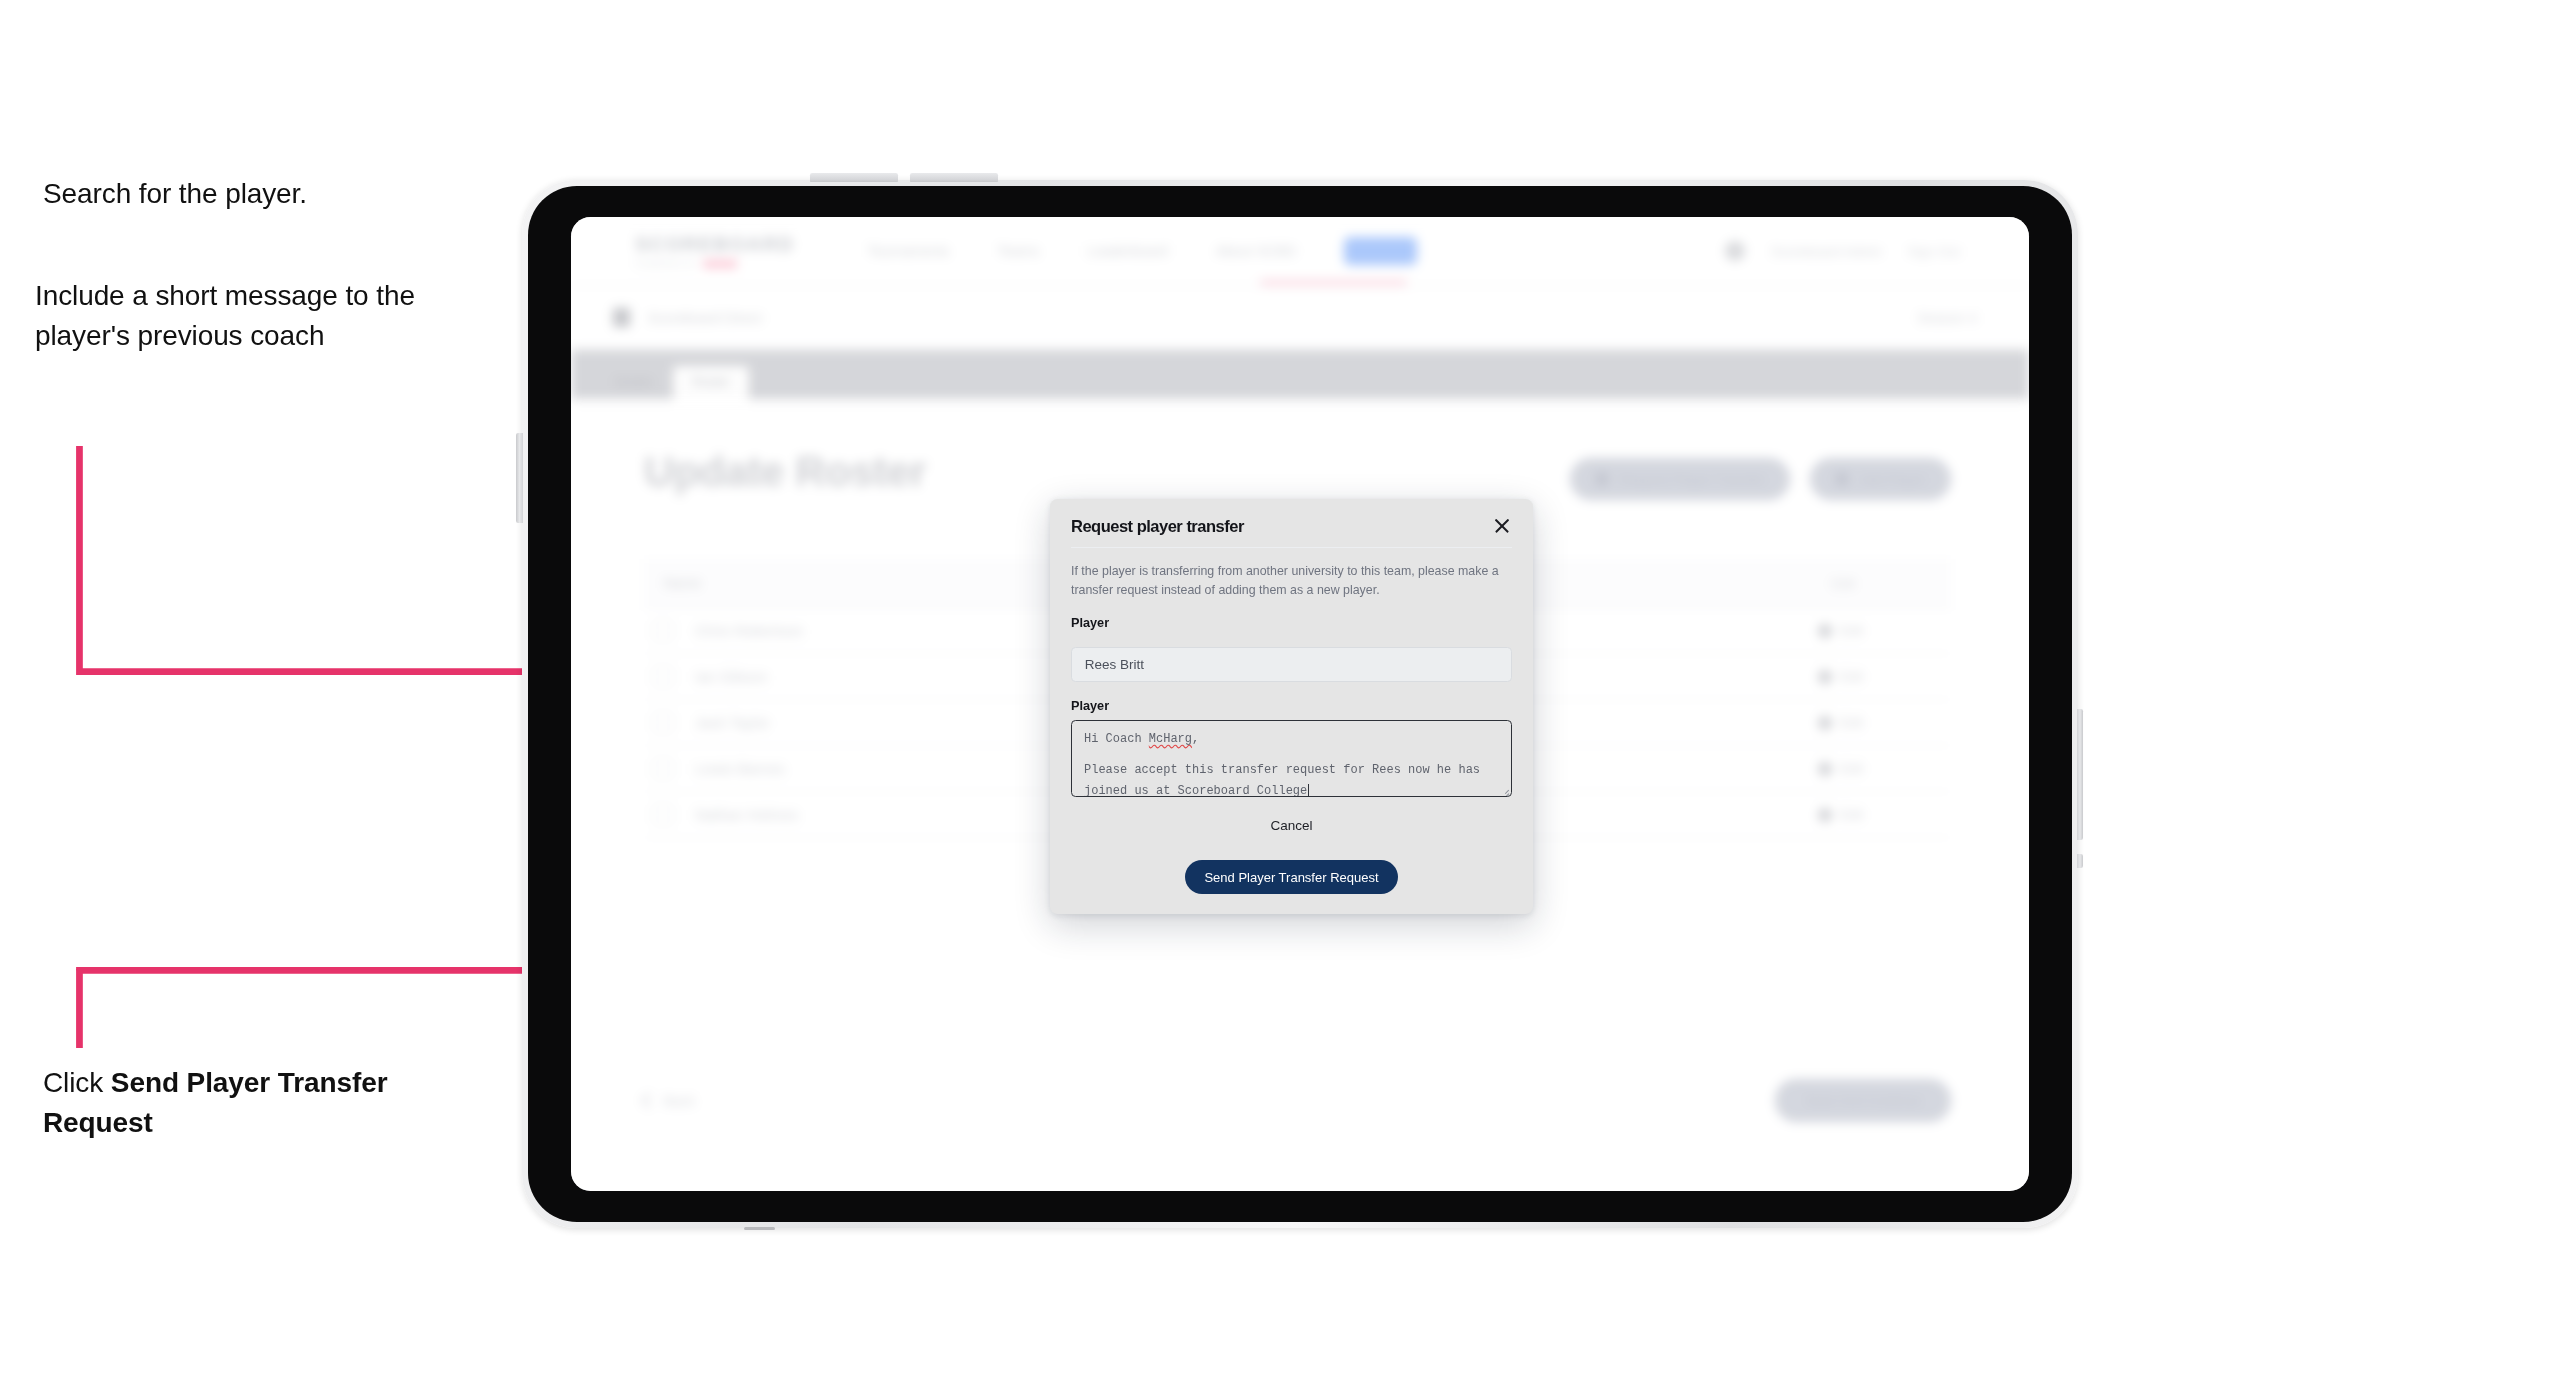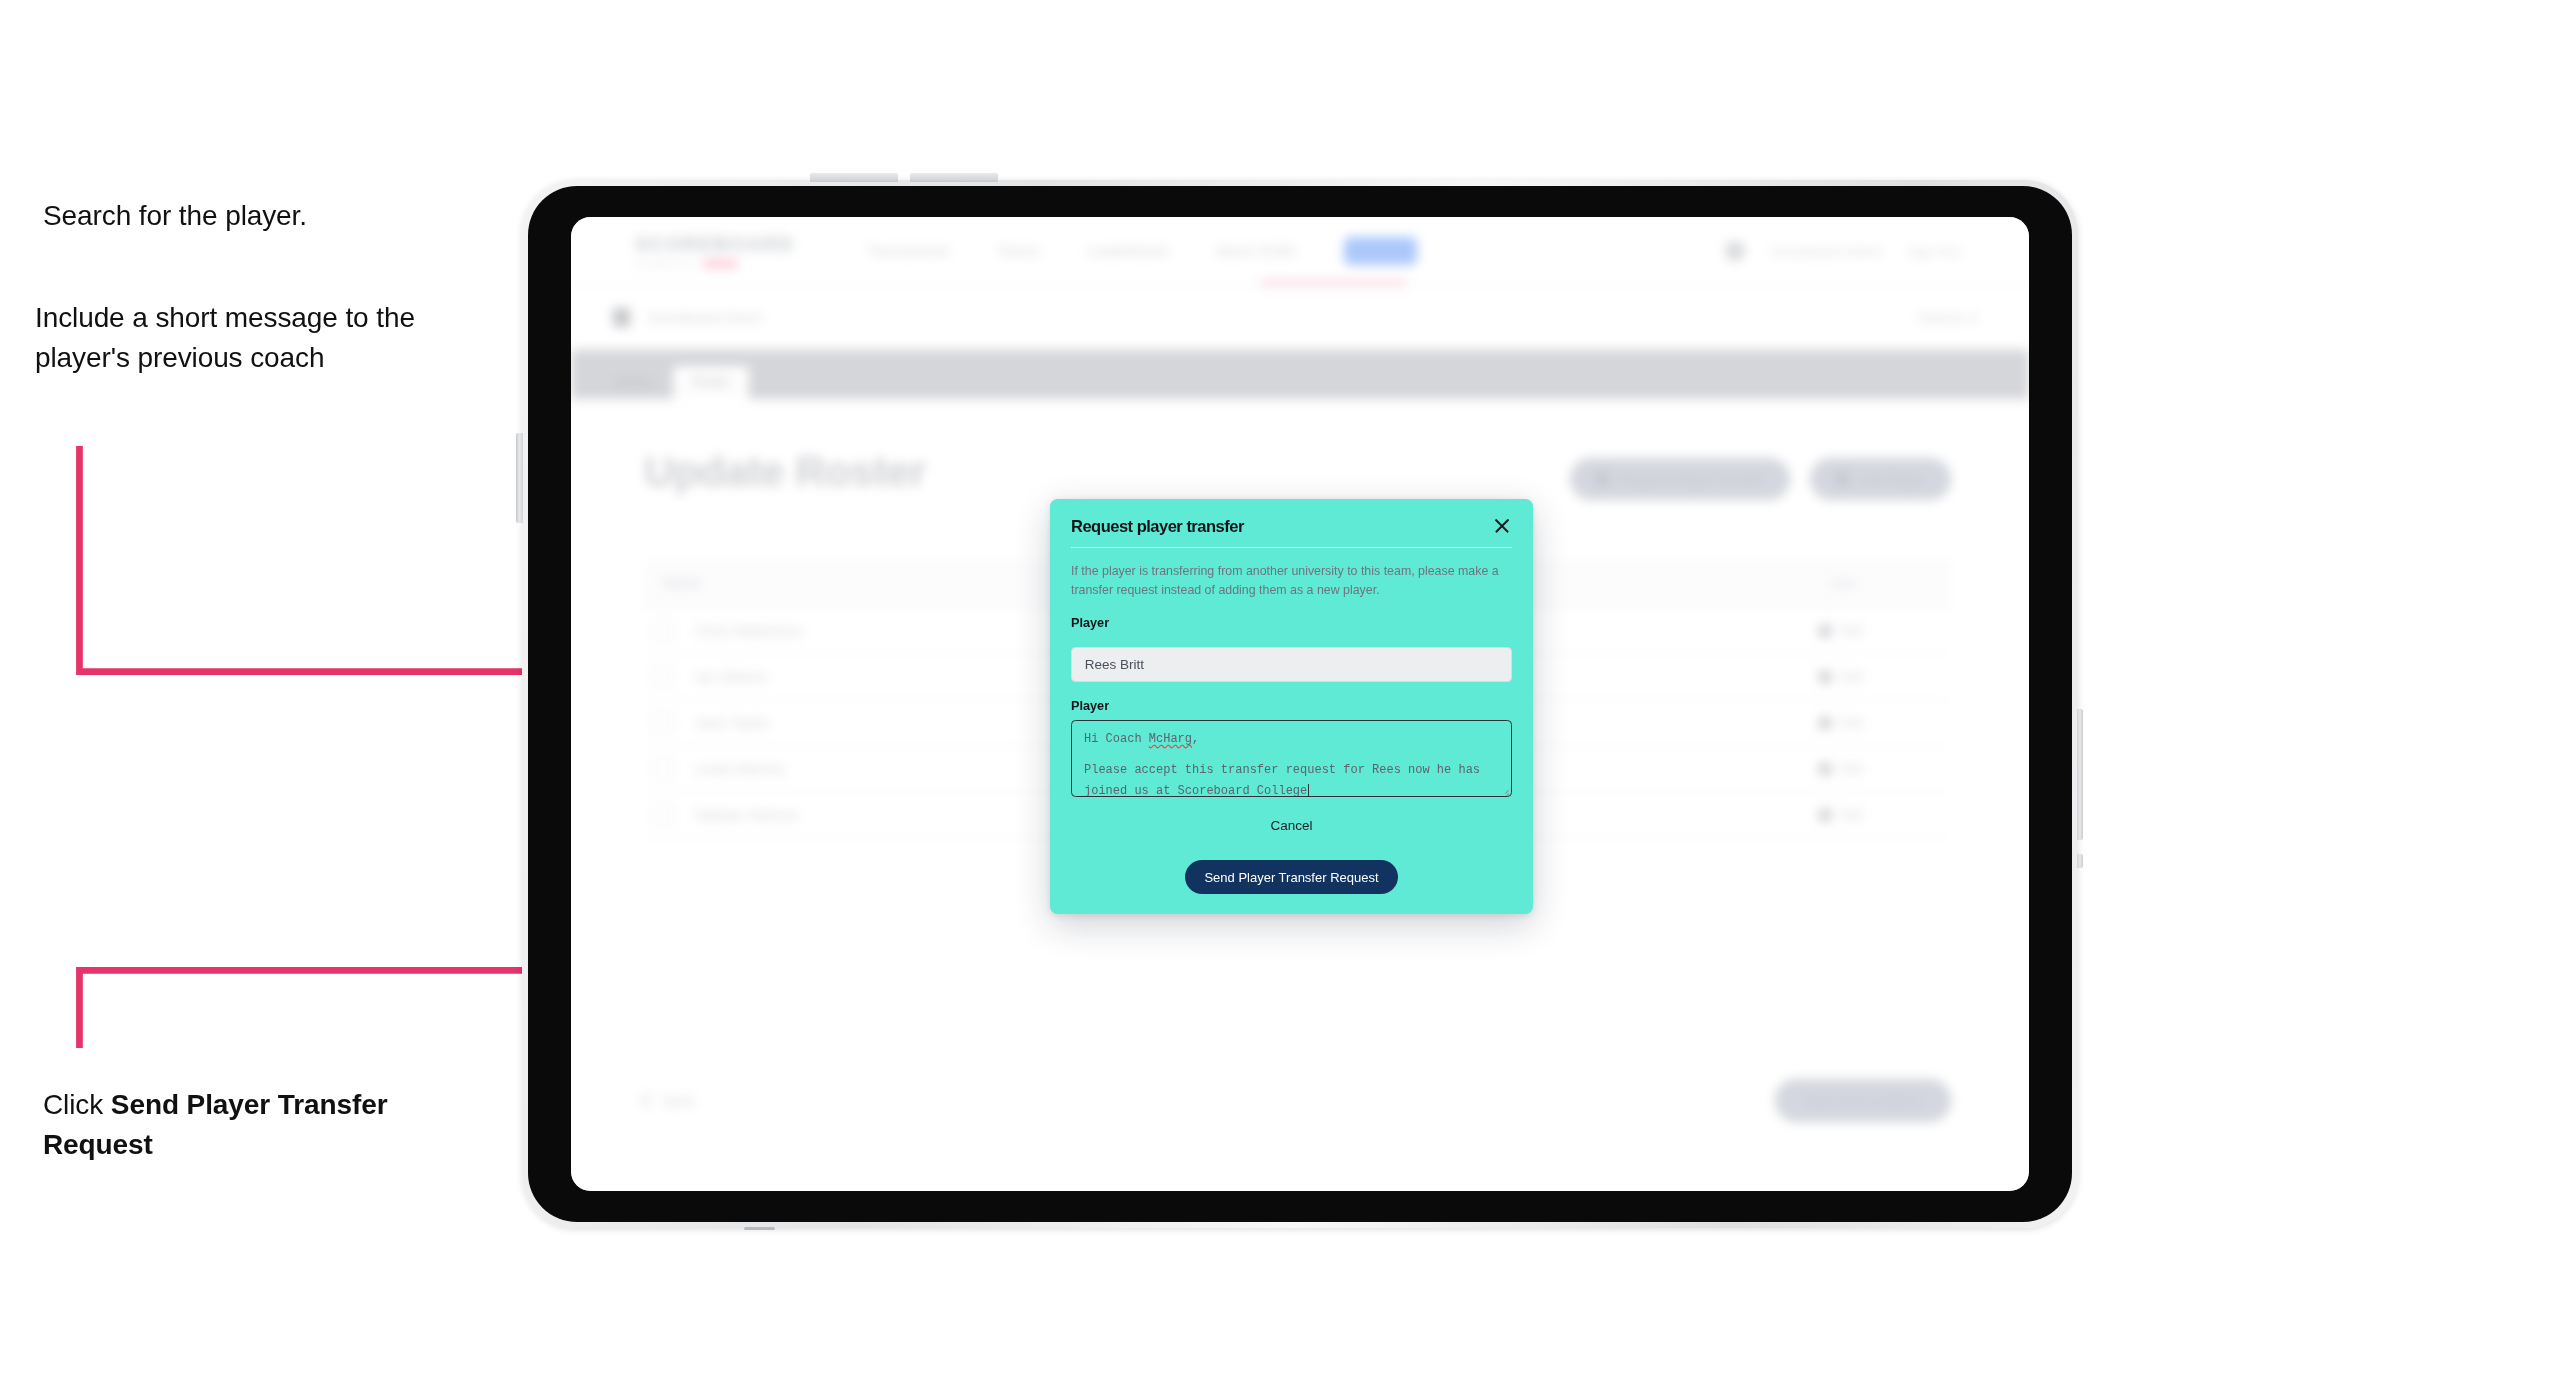--- a/index.html
+++ b/index.html
@@ -20,21 +20,20 @@
   }
 
   
   .annotation {
     position: absolute;
     color: #111111;
     font-family: "Liberation Sans", sans-serif;
     font-size: 28px;
     line-height: 1.42;
     letter-spacing: -0.1px;
-    margin-top: 22px;
   }
   #anno-search  { left: 43px; top: 174px;  width: 464px; }
   #anno-message { left: 35px; top: 276px;  width: 449px; }
   #anno-click   { left: 43px; top: 1063px; width: 389px; }
   #anno-click b { font-weight: 700; }
 
   
   .pink-svg {
     position: absolute;
     left: 0; top: 0;
@@ -208,21 +207,21 @@
     margin-left: auto; background: #d3d6de; border-radius: 21px; height: 43px;
     display: flex; align-items: center; padding: 0 30px; font-size: 13.5px; color: #c2c5cf;
   }
 
   
   .modal {
     position: absolute;
     left: 1050px;
     top: 499px;
     width: 483px;
-    background: #5eead4;
+    background: #e5e5e5;
     border-radius: 7.5px;
     box-shadow: 0 10.5px 36px rgba(20,28,48,0.20), 0 1.5px 6px rgba(20,28,48,0.10);
     padding: 0 21px 19.5px 21px;
     z-index: 30;
   }
   .modal-header {
     display: flex; align-items: flex-start; justify-content: space-between;
     padding: 18px 0 10.5px 0;
     border-bottom: 0.7px solid #eceef1;
   }

